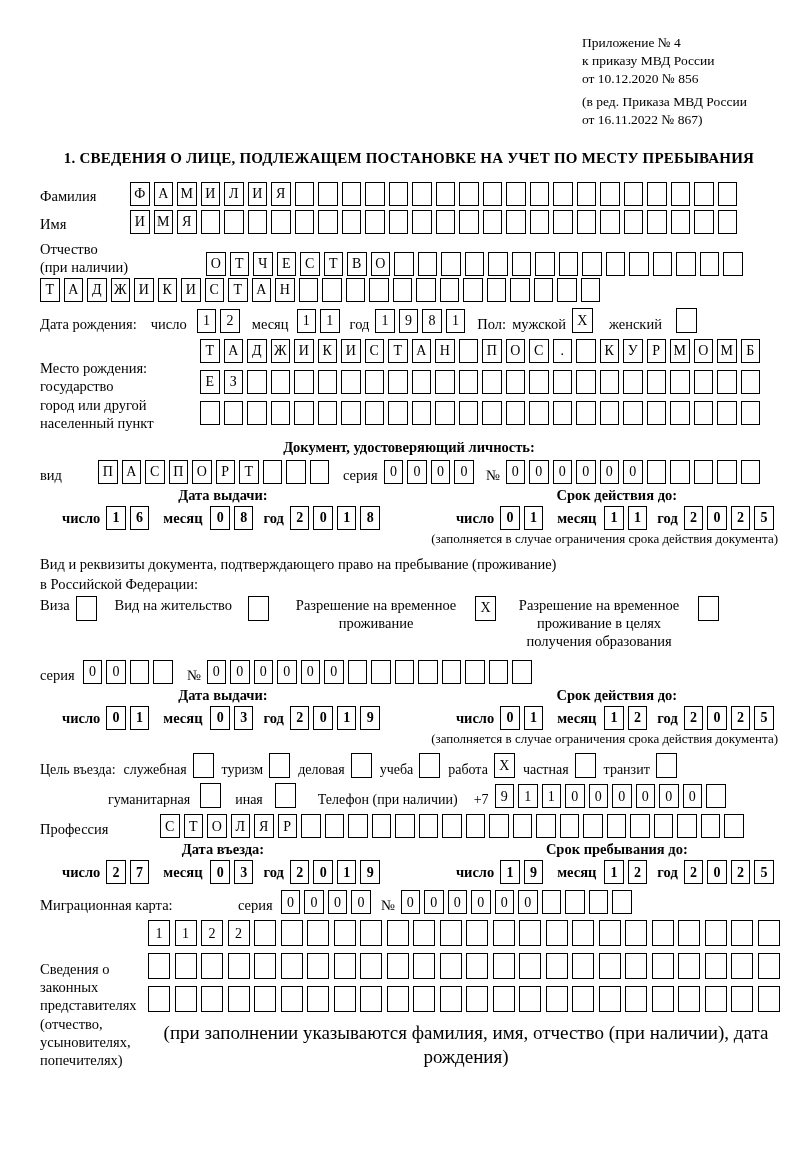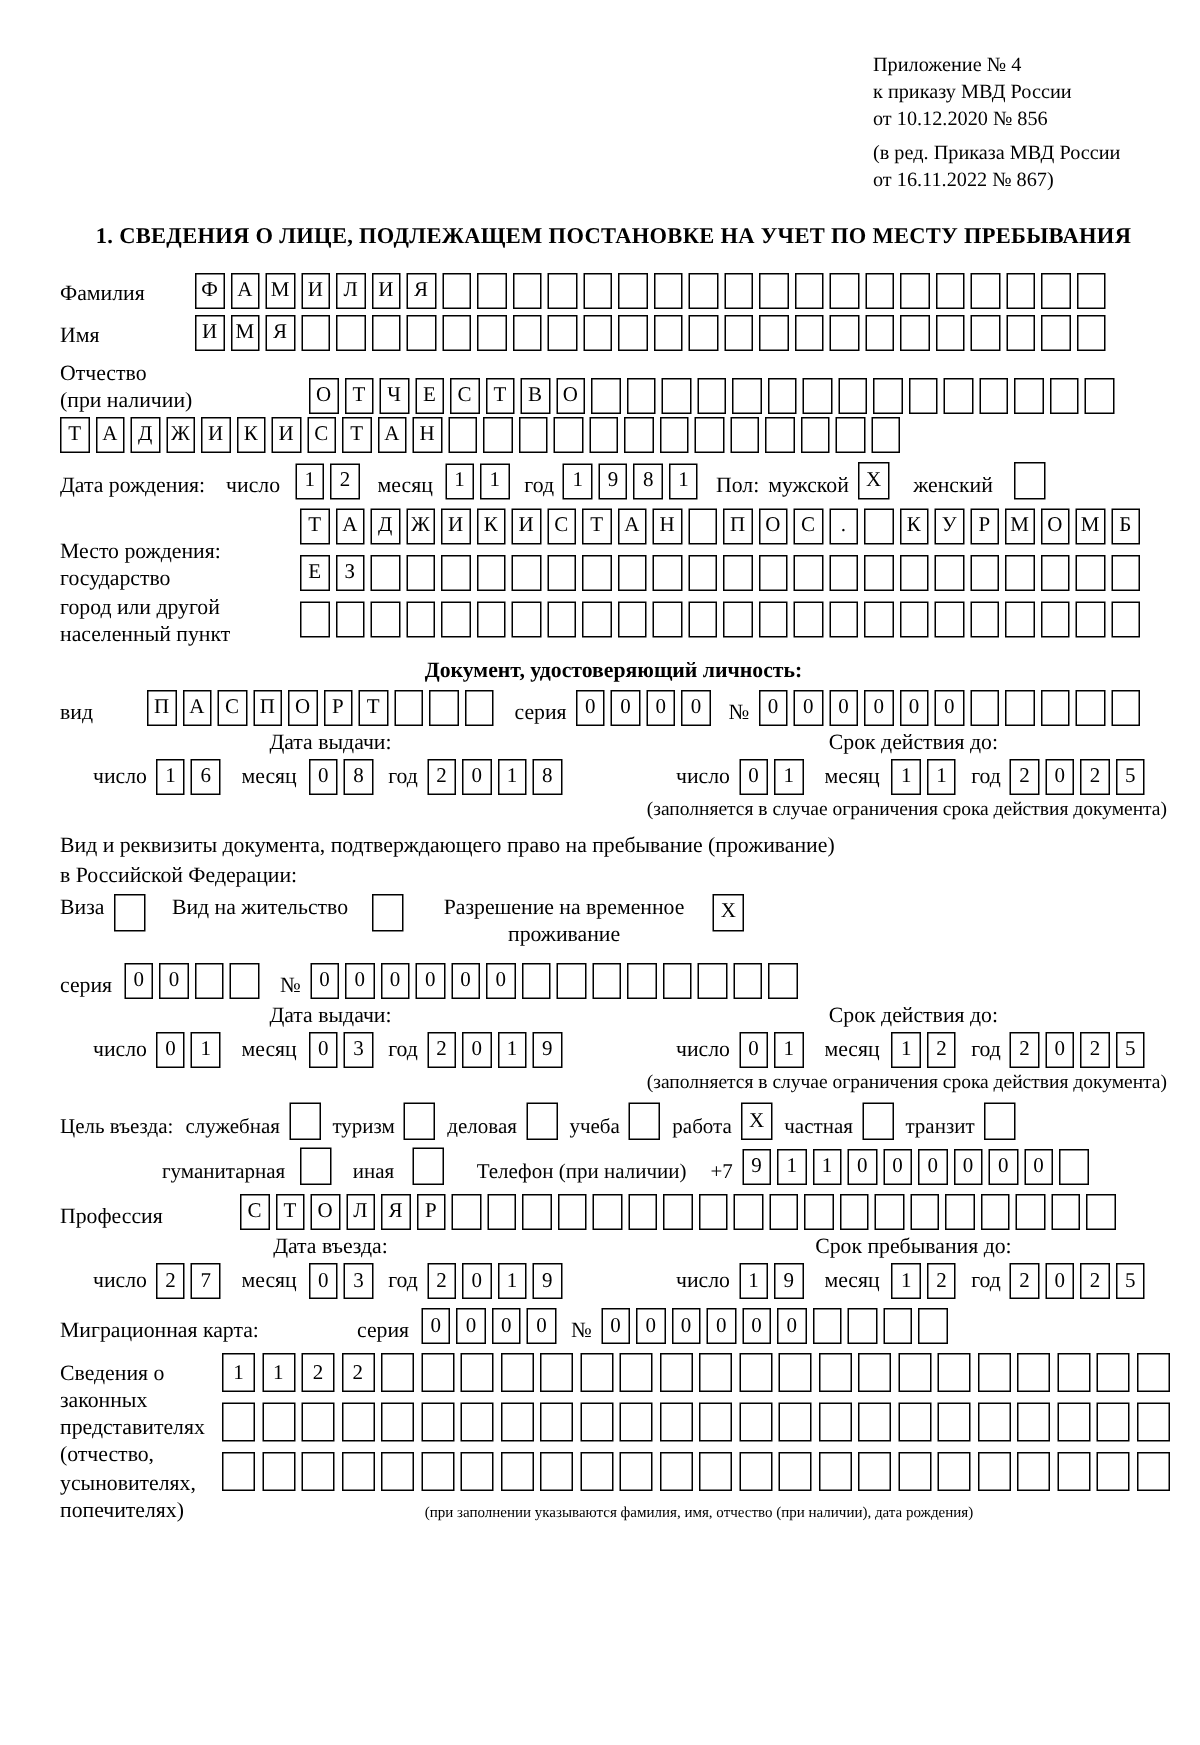--- a/index.html
+++ b/index.html
@@ -35,32 +35,32 @@
   .w100{width:100px;}
   .mt2{margin-top:2px;}.mt6{margin-top:6px;}.mt8{margin-top:8px;}.mt10{margin-top:10px;}.mt14{margin-top:14px;}
   .ml6{margin-left:6px;}.ml8{margin-left:8px;}.ml10{margin-left:10px;}.ml12{margin-left:12px;}
   .ml14{margin-left:14px;}.ml16{margin-left:16px;}.ml18{margin-left:18px;}.ml22{margin-left:22px;}
   .labcol{display:flex;flex-direction:column;flex:none;}
   .rowset{display:flex;flex-direction:column;}
   .rowset .boxes{margin-bottom:7px;}
   
   .doc-title{font-weight:bold;text-align:center;margin-top:6px;}
   .datepair{display:flex;margin-top:2px;}
-  .datecol{display:flex;flex-direction:column;}
+  .datecol{display:flex;flex-direction:column;font-weight:bold;}
   .dtitle{text-align:center;}
   .drow{display:flex;align-items:center;margin-top:2px;}
   .note{font-size:13px;text-align:right;margin-top:1px;}
   
   .opt{display:flex;align-items:flex-start;flex:none;}
   .opt-label{flex:none;}
   .opt-label.wrap{max-width:178px;text-align:center;}
   .res-options{display:flex;align-items:flex-start;margin-top:2px;}
   
   .purpose{font-size:14px;}
-  .small-note{font-size:10px;text-align:center;margin-top:2px;}
+  .small-note{font-size:19px;text-align:center;margin-top:2px;}
 </style>
 </head>
 <body>
 
 <div class="page">
 
   <div class="appendix">
     <div>Приложение № 4</div>
     <div>к приказу МВД России</div>
     <div>от 10.12.2020 № 856</div>
@@ -419,20 +419,26 @@
       <span class="boxes checkbox ml16">
           <span class="cell"></span>
         </span>
     </span>
     <span class="opt ml18">
       <span class="opt-label wrap">Разрешение на временное проживание</span>
       <span class="boxes checkbox ml10">
           <span class="cell">X</span>
         </span>
     </span>
+    <span class="opt ml14">
+      <span class="opt-label wrap">Разрешение на временное проживание в целях получения образования</span>
+      <span class="boxes checkbox ml10">
+          <span class="cell"></span>
+        </span>
+    </span>
   </div>
 
   <div class="frow ac mt10">
     <span class="lbl">серия</span>
     <span class="boxes ml8">
         <span class="cell">0</span>
         <span class="cell">0</span>
         <span class="cell"></span>
         <span class="cell"></span>
       </span>

